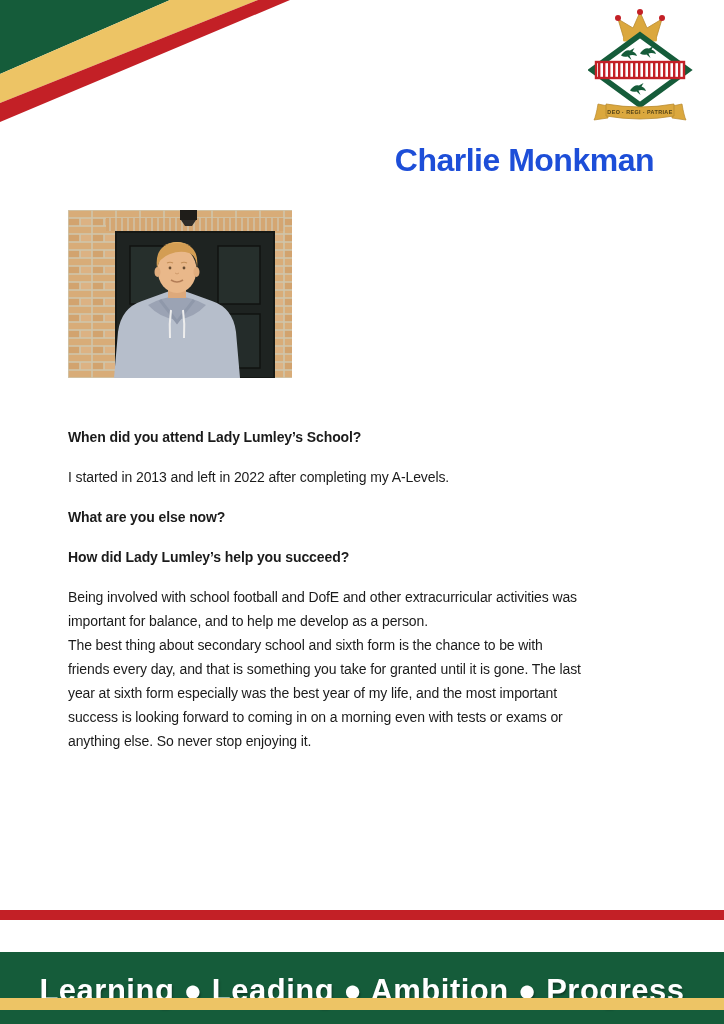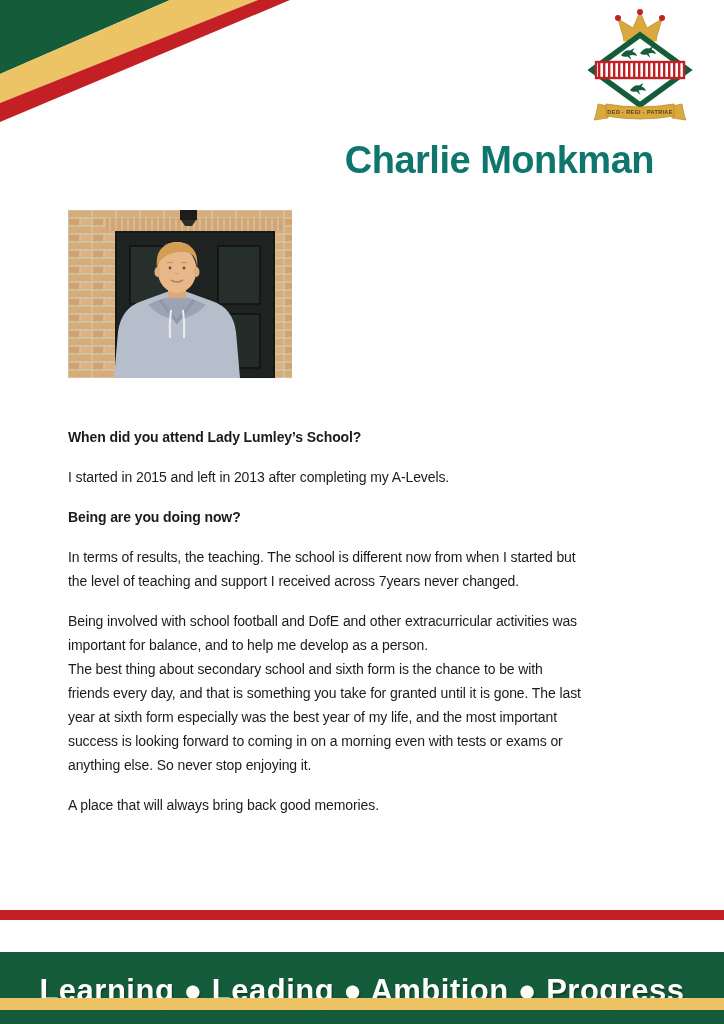--- a/index.html
+++ b/index.html
@@ -16,21 +16,21 @@
   
   .corner-ribbon{position:absolute;left:0;top:0;}
   
   .crest{position:absolute;left:588px;top:8px;}
   .c-green{fill:var(--green);}
   .c-red{fill:var(--red);}
   .c-gold{fill:#DBA83E;}
   
   .page-title{
     position:absolute;top:138px;right:70px;
-    font-size:38px;font-weight:700;color:#0f766e;letter-spacing:-0.5px;
+    font-size:32px;font-weight:700;color:#1d4ed8;letter-spacing:-0.5px;
     line-height:44px;white-space:nowrap;
   }
   
   .photo{position:absolute;left:68px;top:210px;width:224px;height:168px;}
   
   .content{
     position:absolute;left:68px;top:409px;width:604px;
   }
   .content p{
     margin:16px 0 13px 0;
@@ -159,31 +159,29 @@
     <path d="M113,53 Q116,51.5 119,53" stroke="#c28d58" stroke-width="1.2" fill="none"></path>
     <path d="M107,63 Q109,65 111,63" stroke="#cf9a6b" stroke-width="1" fill="none"></path>
     <path d="M103,70 Q109,74 115,70" stroke="#b07a55" stroke-width="1.6" fill="none"></path>
   </g>
 
   <rect width="224" height="168" fill="#f3c078" opacity="0.05"></rect>
 </svg>
 
 <div class="content">
     <p class="q">When did you attend Lady Lumley’s School?</p>
-    <p class="a">I started in 2015 and left in 2013 after completing my A-Levels.</p>
-    <p class="q">Being are you doing now?</p>
-    <p class="a">In terms of results, the teaching. The school is different now from when I started but
-the level of teaching and support I received across 7years never changed.</p>
+    <p class="a">I started in 2013 and left in 2022 after completing my A-Levels.</p>
+    <p class="q">What are you else now?</p>
+    <p class="q">How did Lady Lumley’s help you succeed?</p>
     <p class="a">Being involved with school football and DofE and other extracurricular activities was
 important for balance, and to help me develop as a person.
 The best thing about secondary school and sixth form is the chance to be with
 friends every day, and that is something you take for granted until it is gone. The last
 year at sixth form especially was the best year of my life, and the most important
 success is looking forward to coming in on a morning even with tests or exams or
 anything else. So never stop enjoying it.</p>
-    <p class="a">A place that will always bring back good memories.</p>
   </div>
 
 <div class="footer-red"></div>
 <div class="footer-green">
   <span class="slogan">Learning ● Leading ● Ambition ● Progress</span>
 </div>
 <div class="footer-gold"></div>
 
 </body></html>

